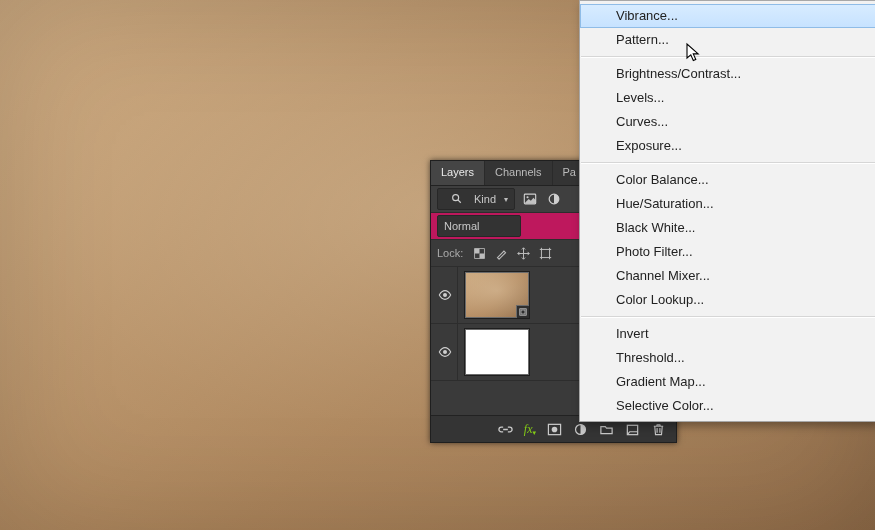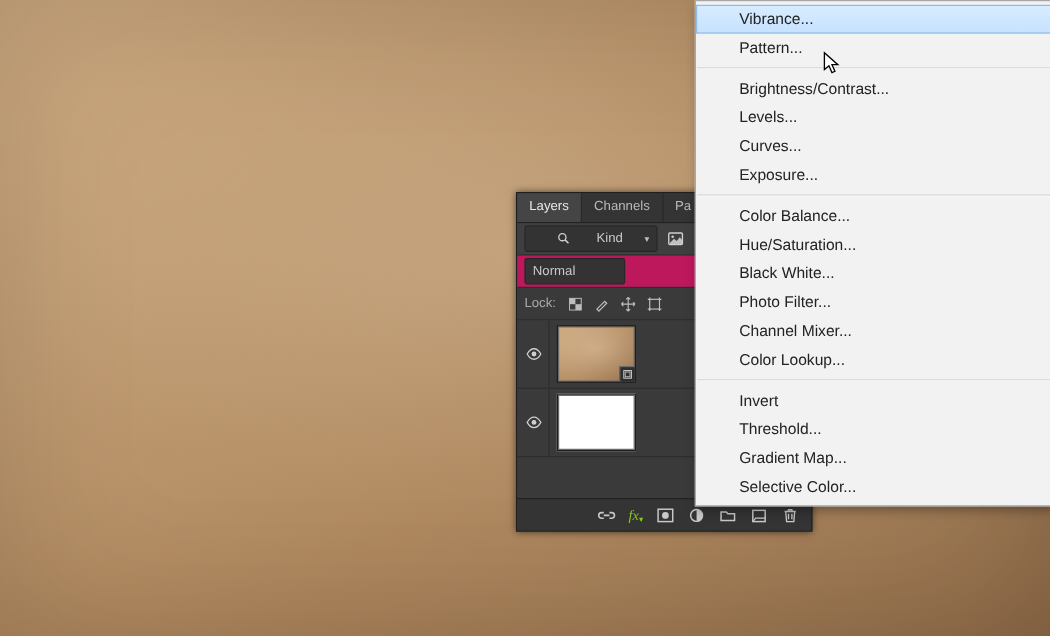--- a/index.html
+++ b/index.html
@@ -60,25 +60,25 @@
     border-bottom: 1px solid #2d2d2d;
     gap: 6px;
     padding: 0 6px;
     font-size: 11px;
     color: #c8c8c8;
     background: #3f3f3f;
   }
   .kind-select {
     display: flex;
     align-items: center;
-    gap: 18px;
+    gap: 8px;
     border: 1px solid #272727;
     background: #333;
     border-radius: 2px;
-    padding: 1px 6px 1px 23px;
+    padding: 1px 6px 1px 10px;
     height: 18px;
   }
   .kind-select .caret { font-size: 8px; color:#bbb; }
   .mini-icon {
     width: 18px;
     height: 16px;
     display: inline-flex;
     align-items: center;
     justify-content: center;
     color: #cfcfcf;

